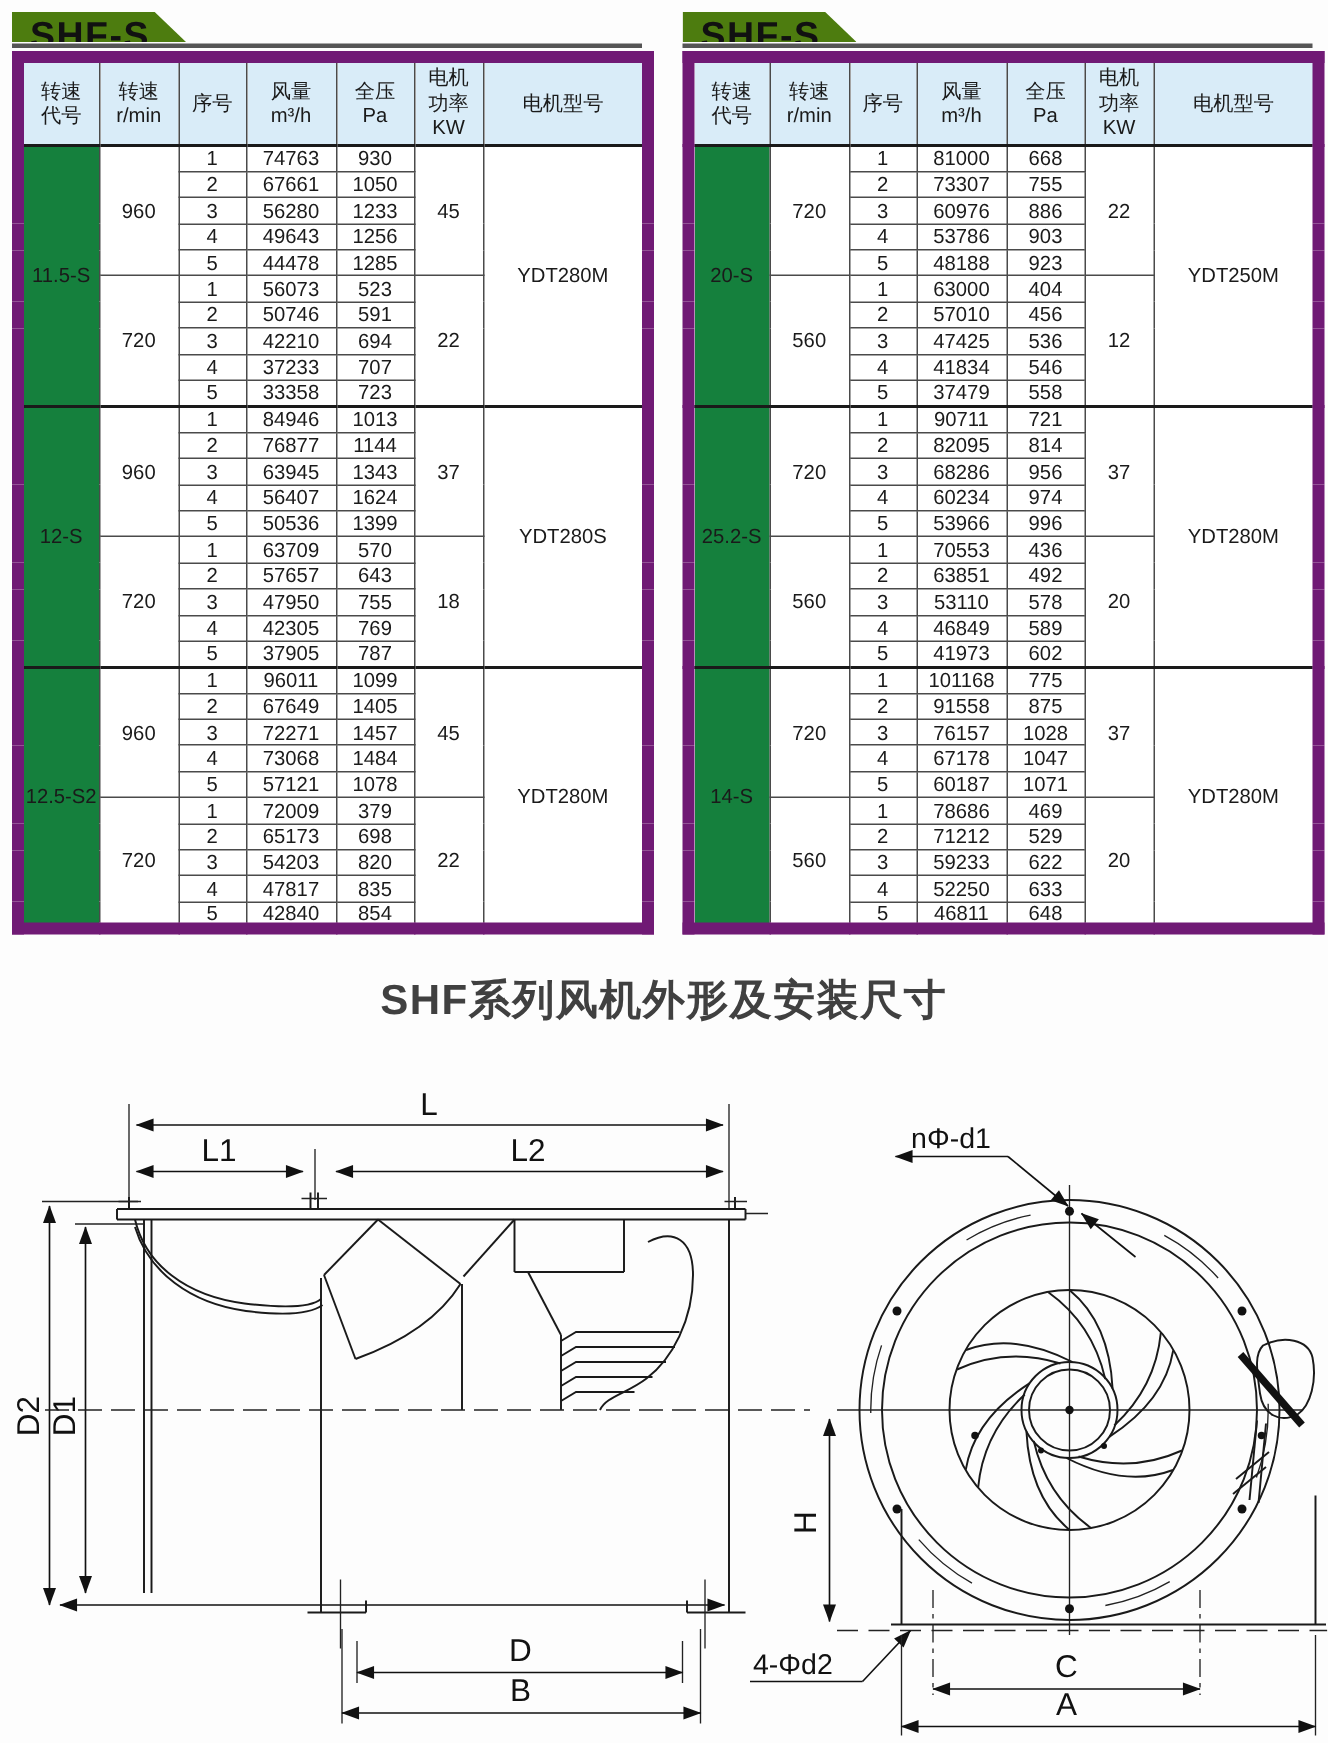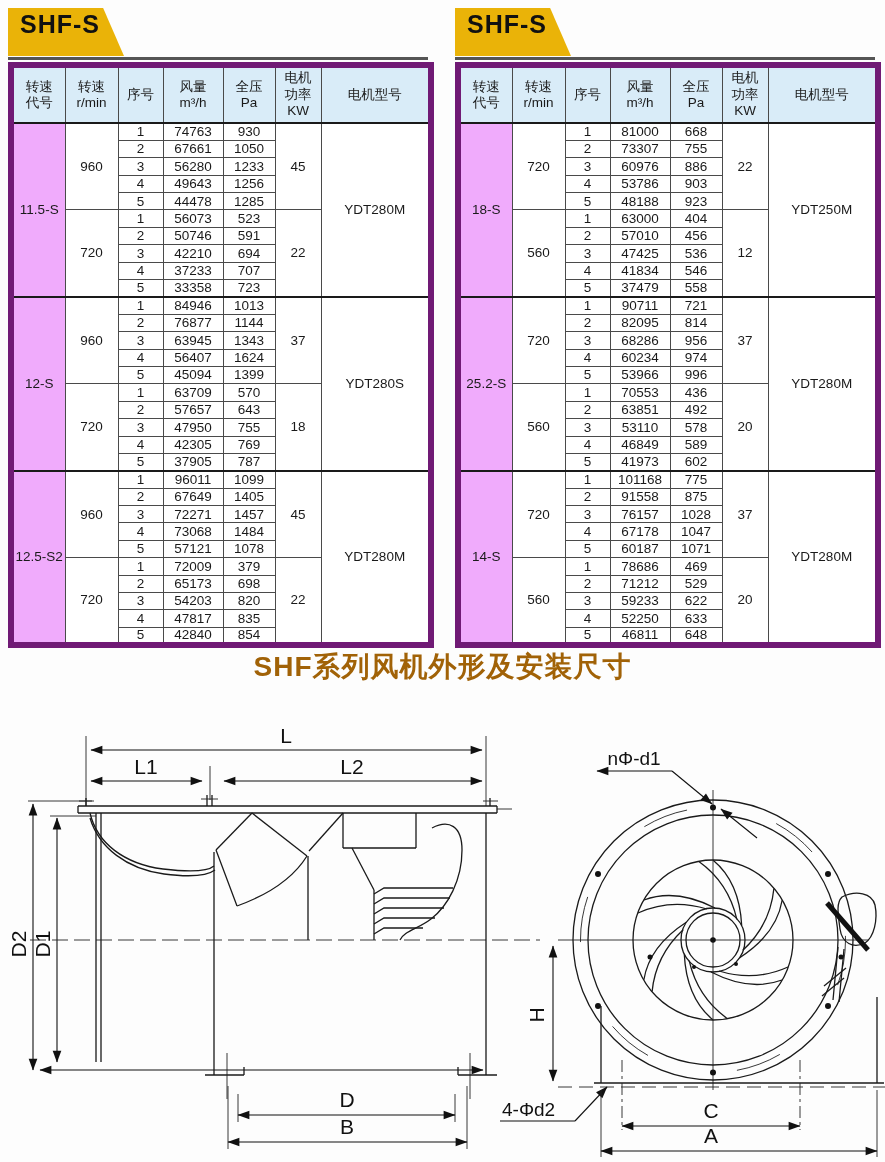--- a/index.html
+++ b/index.html
@@ -5,47 +5,47 @@
   html,body{margin:0;padding:0;}
   body{
     width:885px;height:1162px;position:relative;overflow:hidden;
     background:#fdfdfd;color:#1a1a1a;
     font-family:"Liberation Sans","DejaVu Sans",sans-serif;
   }
   .spec{position:absolute;top:8px;width:420px;}
   .spec.left{left:8px;}
   .spec.right{left:455px;}
   .tab{
-    width:104px;height:48px;background:#eab308;
+    width:104px;height:20px;background:#4d7c0f;
     clip-path:polygon(0 0,82% 0,100% 100%,0 100%);
     font-size:25px;font-weight:bold;line-height:32px;
     padding-left:12px;letter-spacing:1px;color:#111;
   }
   .rule{height:3px;background:#555;margin:1px 0 2px 0;}
   table.specs{
     border-collapse:collapse;table-layout:fixed;width:420px;
-    border:6px solid #701a75;background:#fff;
+    border:8px solid #701a75;background:#fff;
   }
   table.specs th,table.specs td{
     border:1px solid #4a4a4a;text-align:center;vertical-align:middle;
     padding:0;overflow:hidden;
   }
   table.specs thead th{
     background:#d9ecf8;height:54px;font-weight:normal;
     white-space:pre-line;line-height:1.22;font-size:13.5px;
     border-bottom:2px solid #1a1a1a;
   }
   table.specs tbody tr{height:17.4px;}
   table.specs tbody td{font-size:13.5px;line-height:1;}
-  td.code{background:#f0abfc;}
+  td.code{background:#15803d;}
   td.motor{font-size:14px;}
   tr.block-start td{border-top:2px solid #1a1a1a;}
   .diagram-title{
     position:absolute;top:648px;left:0;width:885px;text-align:center;
-    font-size:28px;font-weight:bold;color:#a16207;letter-spacing:1px;
+    font-size:28px;font-weight:bold;color:#404040;letter-spacing:1px;
   }
   svg.drawing{position:absolute;left:0;top:688px;width:885px;height:474px;}
   svg.drawing .obj{fill:none;stroke:#1a1a1a;stroke-width:1.3;}
   svg.drawing .thin{fill:none;stroke:#222;stroke-width:0.9;}
   svg.drawing .dim{fill:none;stroke:#111;stroke-width:1.1;}
   svg.drawing .thick{stroke:#111;stroke-width:5;}
   svg.drawing text{fill:#111;font-family:"Liberation Sans","DejaVu Sans",sans-serif;}
   svg.drawing .lbl{font-size:21px;}
   svg.drawing .lbl-s{font-size:19px;}
   svg.drawing .dot{fill:#111;stroke:none;}
@@ -159,21 +159,21 @@
           <td class="num">63945</td>
           <td class="num">1343</td>
         </tr>
         <tr>
           <td class="seq">4</td>
           <td class="num">56407</td>
           <td class="num">1624</td>
         </tr>
         <tr>
           <td class="seq">5</td>
-          <td class="num">45094</td>
+          <td class="num">50536</td>
           <td class="num">1399</td>
         </tr>
         <tr class="group-start">
           <td rowspan="5" class="rpm">720</td>
           <td class="seq">1</td>
           <td class="num">63709</td>
           <td class="num">570</td>
           <td rowspan="5" class="kw">18</td>
         </tr>
         <tr>
@@ -281,21 +281,21 @@
         <th>全压
 Pa</th>
         <th>电机
 功率
 KW</th>
         <th>电机型号</th>
       </tr>
     </thead>
     <tbody>
         <tr class="block-start">
-          <td rowspan="10" class="code">18-S</td>
+          <td rowspan="10" class="code">20-S</td>
           <td rowspan="5" class="rpm">720</td>
           <td class="seq">1</td>
           <td class="num">81000</td>
           <td class="num">668</td>
           <td rowspan="5" class="kw">22</td>
           <td rowspan="10" class="motor">YDT250M</td>
         </tr>
         <tr>
           <td class="seq">2</td>
           <td class="num">73307</td>

